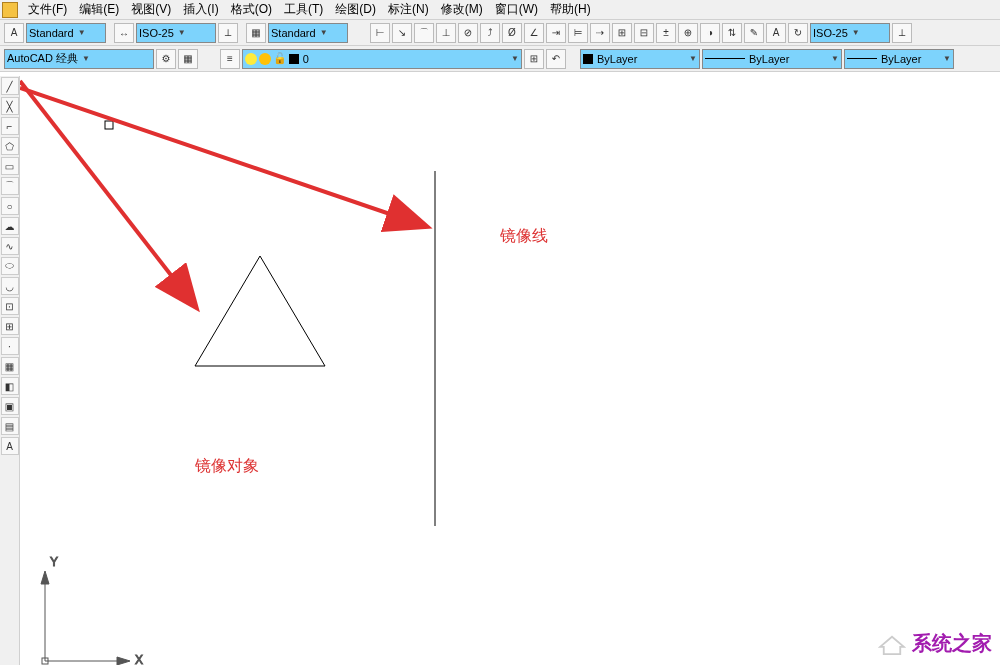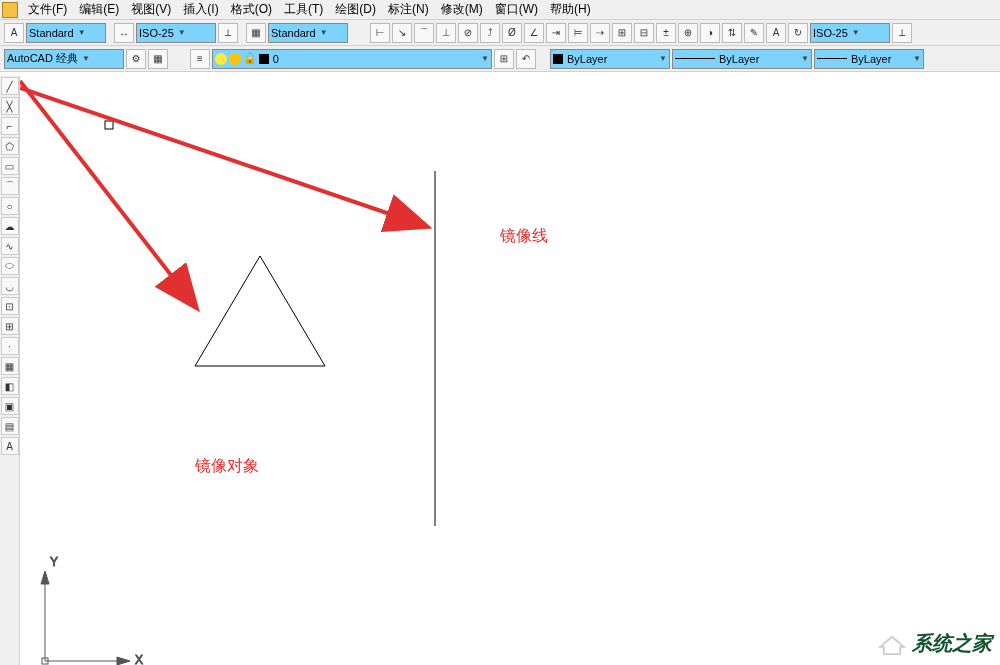--- a/index.html
+++ b/index.html
@@ -10,21 +10,21 @@
 .toolbar-row { display: flex; align-items: center; height: 26px; background: #f0f0f0; border-bottom: 1px solid #d0d0d0; padding: 2px 4px; gap: 2px; }
 .tb-btn { width: 20px; height: 20px; border: 1px solid #bbb; background: #f8f8f8; display: inline-flex; align-items: center; justify-content: center; font-size: 10px; color: #333; cursor: pointer; }
 .tb-drop { height: 20px; border: 1px solid #888; background: #7dd3fc; display: inline-flex; align-items: center; padding: 0 2px; font-size: 11px; position: relative; }
 .tb-drop .arrow { margin-left: 4px; font-size: 8px; color: #444; }
 .sep { width: 4px; }
 .canvas-area { position: absolute; left: 20px; top: 76px; right: 0; bottom: 0; background: #fff; }
 .left-toolbar { position: absolute; left: 0; top: 76px; width: 20px; bottom: 0; background: #f0f0f0; border-right: 1px solid #d0d0d0; display: flex; flex-direction: column; }
 .left-toolbar .tb-btn { width: 18px; height: 18px; border: 1px solid #ccc; margin: 1px auto; }
 svg.canvas-svg { width: 100%; height: 100%; display: block; }
 .red-label { fill: #d33; font-size: 16px; font-family: SimSun, serif; }
-.watermark { position: absolute; right: 8px; bottom: 8px; font-size: 20px; color: #14532d; font-weight: bold; font-style: italic; pointer-events: none; }
+.watermark { position: absolute; right: 8px; bottom: 8px; font-size: 20px; color: #a21caf; font-weight: bold; pointer-events: none; }
 .watermark .house { display: inline-block; width: 28px; height: 22px; vertical-align: middle; }
 .layer-swatch { display: inline-flex; align-items: center; gap: 2px; }
 .swatch-yellow { width: 12px; height: 12px; background: #ffeb3b; border-radius: 6px; display: inline-block; }
 .swatch-sun { width: 12px; height: 12px; background: #ffc107; border-radius: 6px; display: inline-block; }
 .swatch-black { width: 10px; height: 10px; background: #000; display: inline-block; }
 </style>
 </head>
 <body>
 
 <div class="menubar">
@@ -84,21 +84,21 @@
   <div class="tb-btn">A</div>
   <div class="tb-btn">↻</div>
   <div class="tb-drop" style="width:80px">
     <span>ISO-25</span>
     <span class="arrow">▼</span>
   </div>
   <div class="tb-btn">⟂</div>
 </div>
 
 <div class="toolbar-row">
-  <div class="tb-drop" style="width:120px">
+  <div class="tb-drop" style="width:150px">
     <span>AutoCAD 经典</span>
     <span class="arrow">▼</span>
   </div>
   <div class="tb-btn">⚙</div>
   <div class="tb-btn">▦</div>
   <div style="width:18px"></div>
   <div class="tb-btn">≡</div>
   <div class="tb-drop" style="width:280px">
     <span class="layer-swatch">
       <span class="swatch-yellow"></span>

